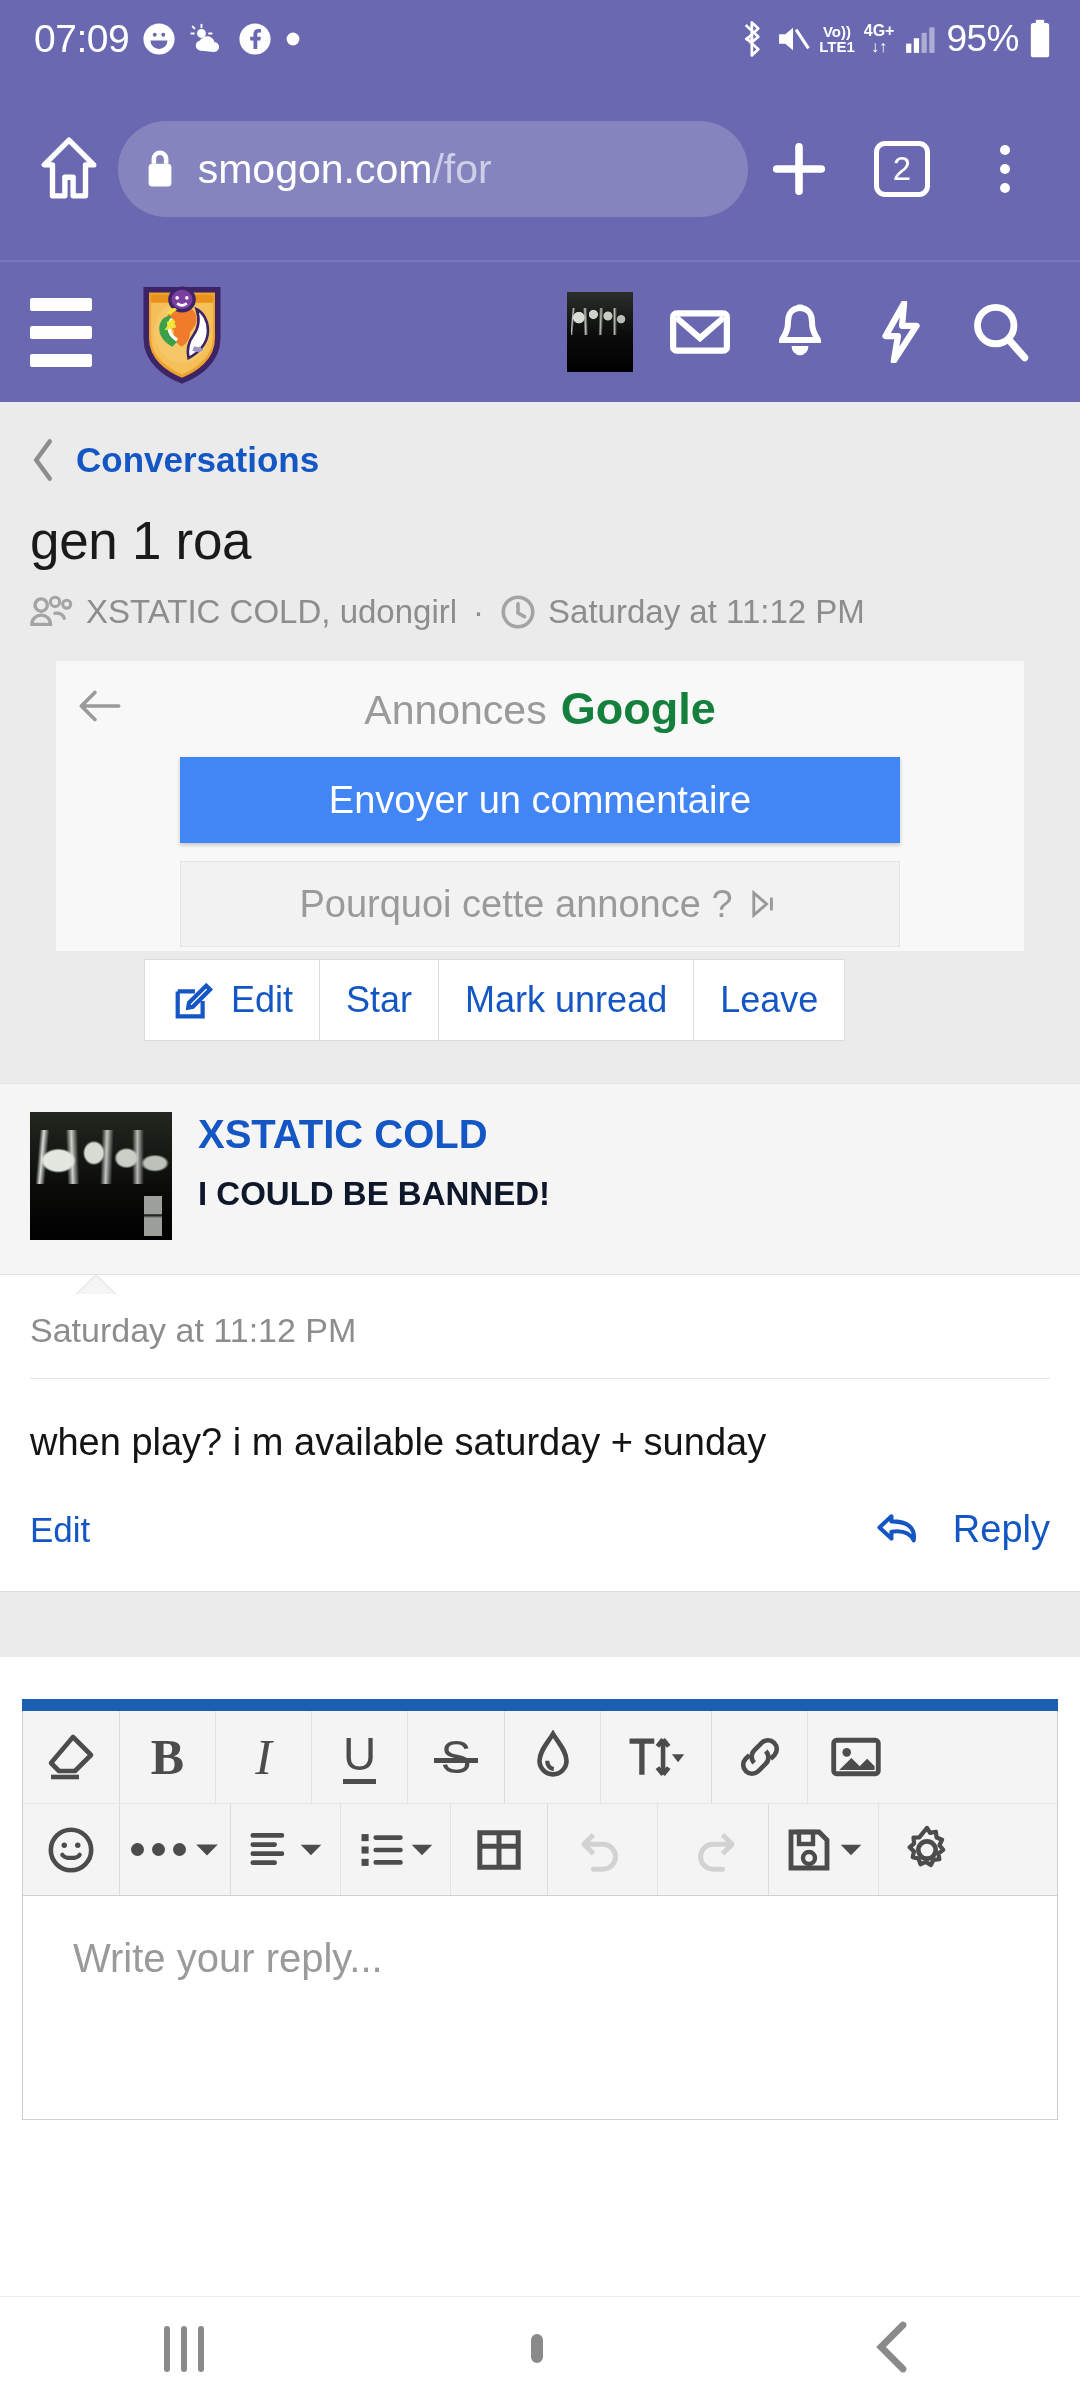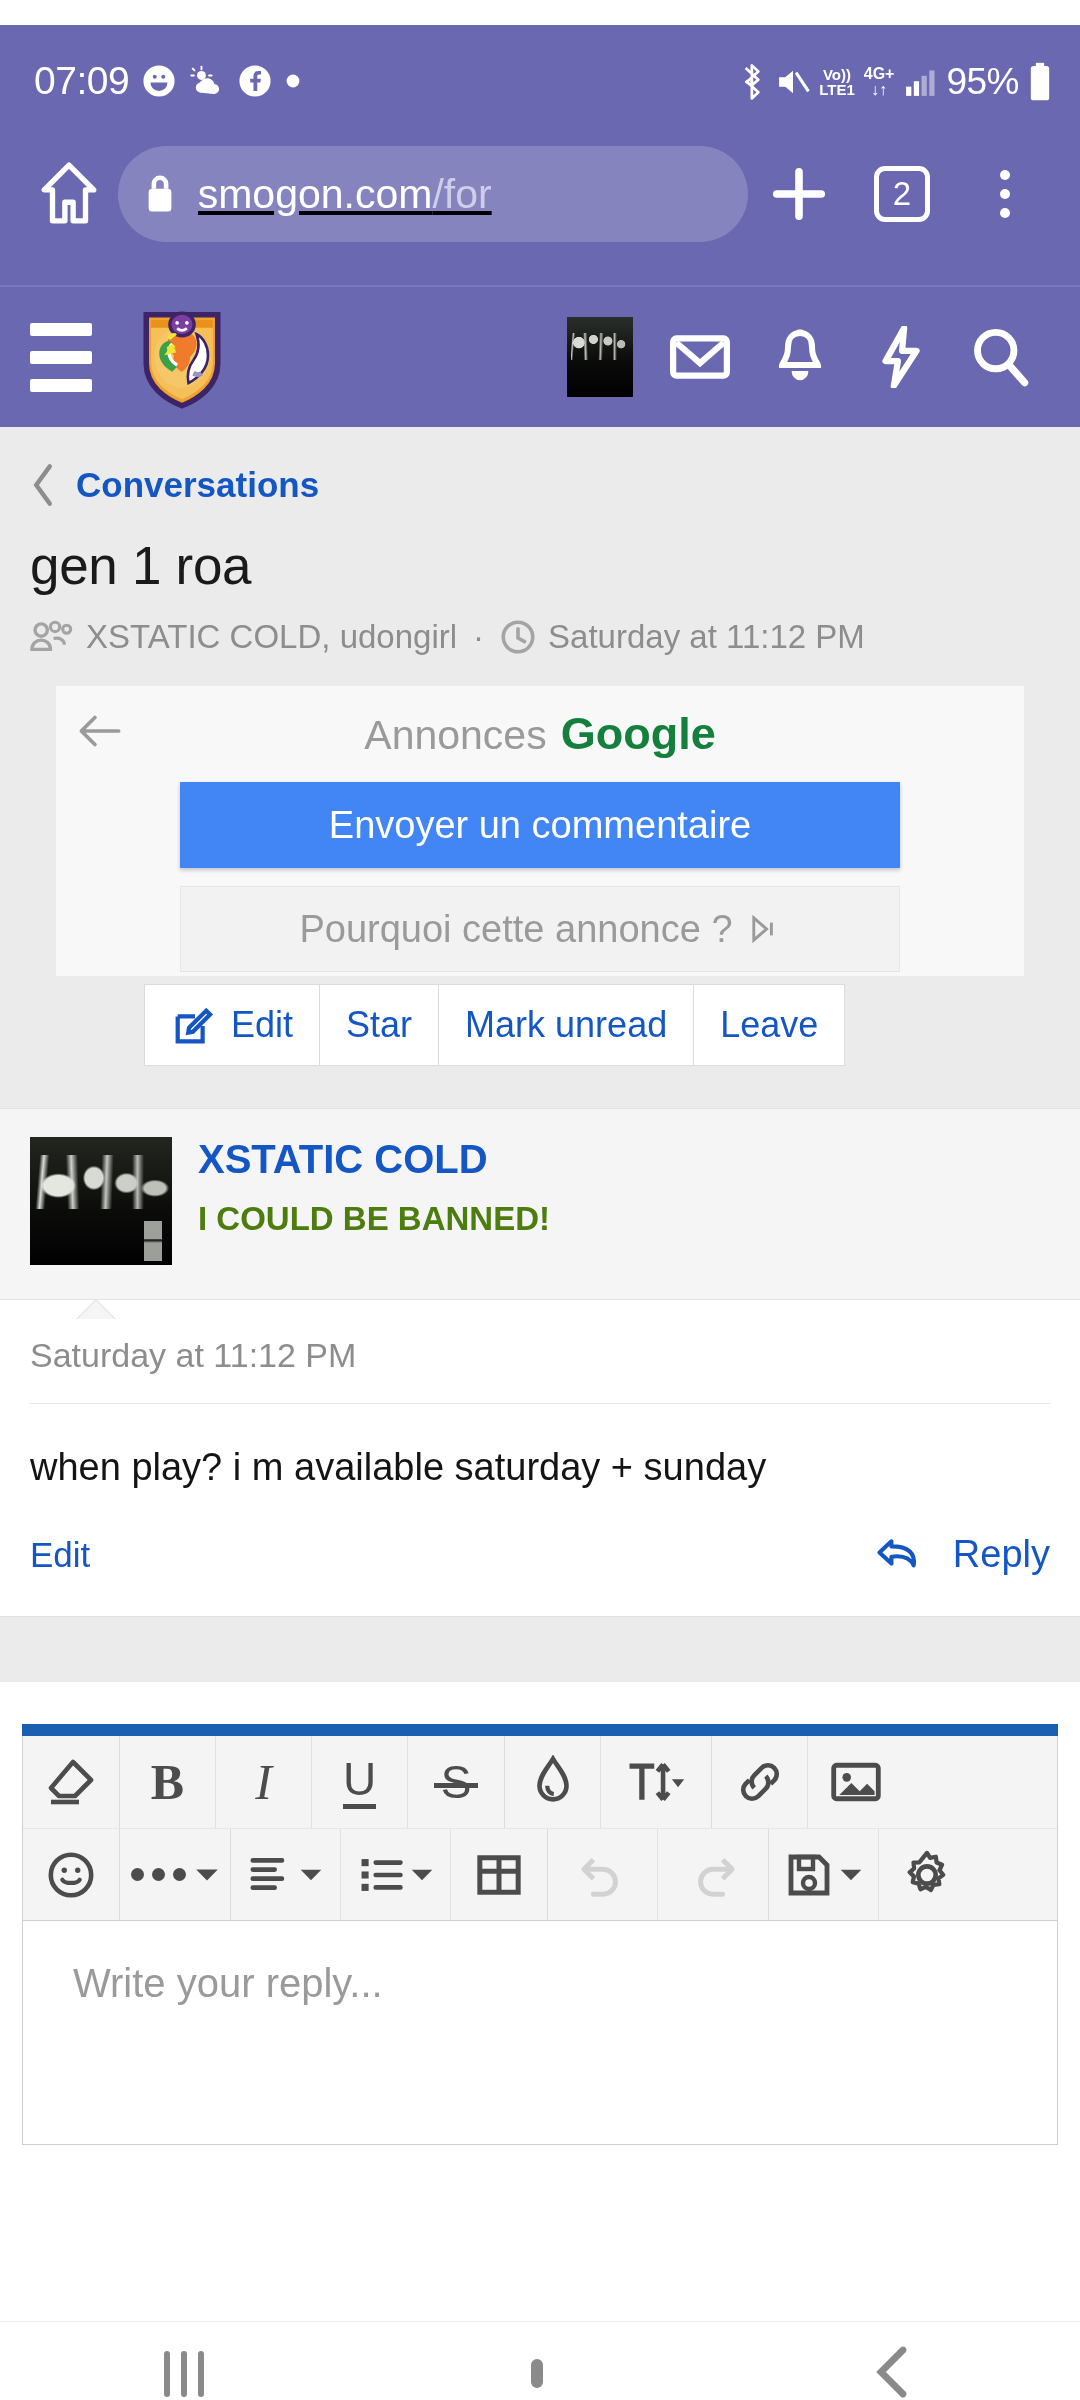--- a/index.html
+++ b/index.html
@@ -7,22 +7,22 @@
     width: 1080px; height: 2400px;
     font-family: "Liberation Sans", sans-serif;
     background: #ffffff;
     overflow: hidden;
   }
   #screen { position: relative; width: 1080px; height: 2400px; }
 
   
   .statusbar {
     height: 78px; background: #6a68b0;
-    display: flex; align-items: flex-end; justify-content: space-between;
-    padding: 0 28px 0 34px; color: #fff; margin-top: 25px;
+    display: flex; align-items: center; justify-content: space-between;
+    padding: 0 28px 0 34px; color: #fff;
   }
   .sb-left { display: flex; align-items: center; gap: 13px; }
   .sb-clock { font-size: 39px; letter-spacing: -.5px; }
   .sb-right { display: flex; align-items: center; gap: 9px; }
   .sb-pct { font-size: 37px; letter-spacing: -.5px; }
   .ic { display: inline-block; line-height: 0; }
   .netstack { display: flex; flex-direction: column; align-items: center;
       font-size: 15px; line-height: 1.03; font-weight: bold; }
   .netstack2 { display: flex; flex-direction: column; align-items: center;
       font-size: 16px; line-height: 1.03; font-weight: bold; }
@@ -33,21 +33,20 @@
     display: flex; align-items: center; padding: 0 24px;
     gap: 0;
   }
   .home-btn { width: 96px; display: flex; justify-content: center; }
   .urlbar {
     flex: 0 0 630px; height: 96px; margin-left: 4px;
     background: rgba(255,255,255,0.19);
     border-radius: 48px;
     display: flex; align-items: center; padding: 0 26px; gap: 22px;
     overflow: hidden;
-    text-decoration: underline;
   }
   .url-text {
     font-size: 41px; color: #ffffff; white-space: nowrap; overflow: hidden;
   }
   .url-text .dim { color: #cfcee8; }
   .chrome-btn { width: 110px; display: flex; justify-content: center;
      align-items: center; color: #fff; }
   .tabcount {
     width: 56px; height: 56px; border: 5px solid #fff; border-radius: 11px;
     display: flex; align-items: center; justify-content: center;
@@ -162,21 +161,21 @@
       linear-gradient(90deg, transparent 74%, #caccc7 78%, transparent 83%);
     opacity: .9;
   }
   .msgavatar::after {
     content: ""; position: absolute; right: 10px; bottom: 4px;
     width: 18px; height: 40px;
     background: linear-gradient(180deg,#cfd2cc 0 45%, transparent 47%, #cfd2cc 55% 100%);
     opacity: .75;
   }
   .msguser { color: #1456c4; font-size: 40px; font-weight: bold; }
-  .msgtitle { color: #4d7c0f; font-size: 33px; font-weight: bold; margin-top: 18px; }
+  .msgtitle { color: #0f172a; font-size: 33px; font-weight: bold; margin-top: 18px; }
 
   .bubblearrow {
     position: absolute; left: 76px; bottom: -20px; width: 40px; height: 20px;
     overflow: hidden;
   }
   .bubblearrow::after {
     content: ""; position: absolute; left: 0; top: 0; width: 29px; height: 29px;
     background: #f5f5f5; border-left: 1px solid #e2e2e2; border-top: 1px solid #e2e2e2;
     transform: rotate(45deg); transform-origin: 0 0; margin-left: 20px;
   }

